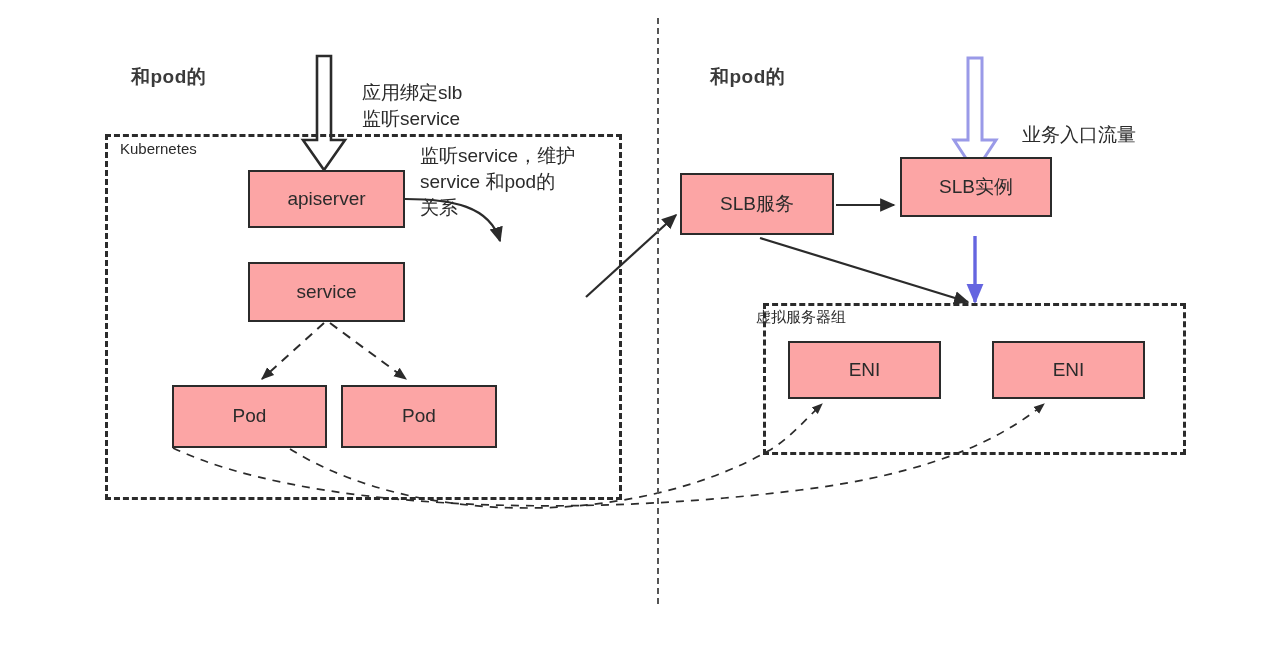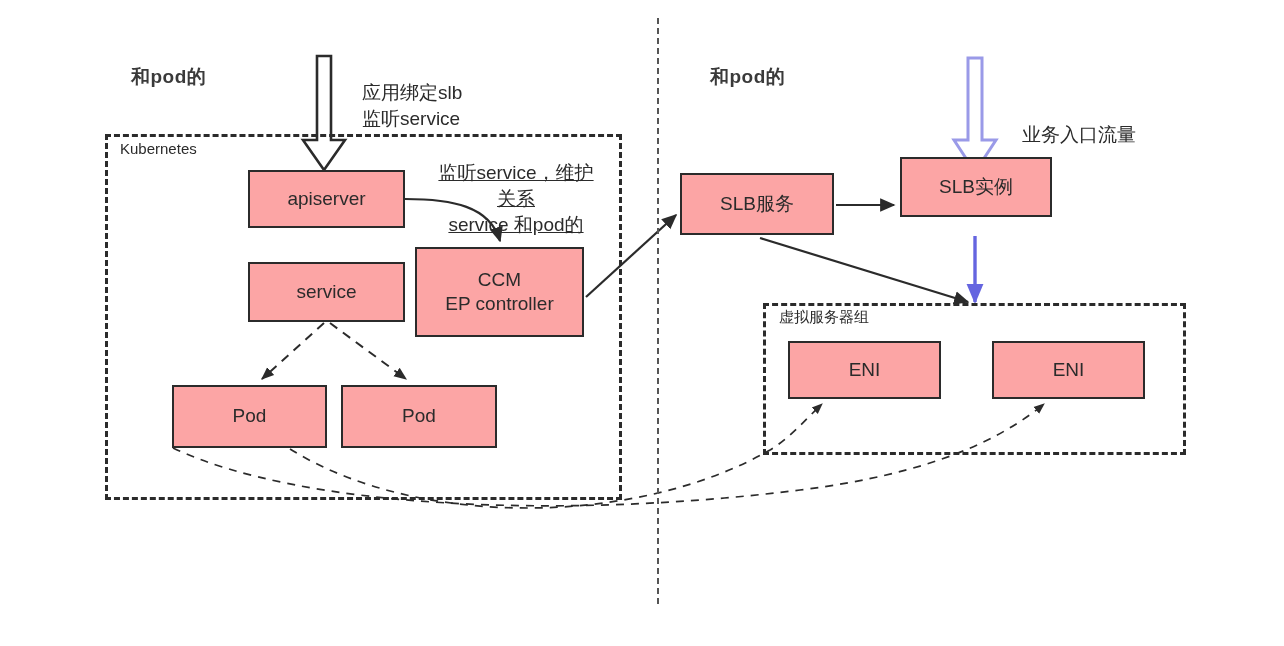--- a/index.html
+++ b/index.html
@@ -126,34 +126,30 @@
 
   <div class="divider" style="left:657px;"></div>
 
   <div class="section-title" style="left:131px; top:64px;">和pod的</div>
   <div class="section-title" style="left:710px; top:64px;">和pod的</div>
 
   <div class="group-box" style="left:105px; top:134px; width:517px; height:366px;"></div>
   <div class="group-label" style="left:120px; top:140px;">Kubernetes</div>
 
   <div class="group-box" style="left:763px; top:303px; width:423px; height:152px;"></div>
-  <div class="group-label" style="left:779px; top:308px;">虚拟服务器组</div>
+  <div class="group-label" style="left:756px; top:308px;">虚拟服务器组</div>
 
   <div class="node" style="left:248px; top:170px; width:157px; height:58px;">
     <span class="ln">apiserver</span>
   </div>
 
   <div class="node" style="left:248px; top:262px; width:157px; height:60px;">
     <span class="ln">service</span>
   </div>
 
-  <div class="node" style="left:415px; top:247px; width:169px; height:90px;">
-    <span class="ln">CCM</span>
-    <span class="ln">EP controller</span>
-  </div>
 
   <div class="node" style="left:172px; top:385px; width:155px; height:63px;">
     <span class="ln">Pod</span>
   </div>
 
   <div class="node" style="left:341px; top:385px; width:156px; height:63px;">
     <span class="ln">Pod</span>
   </div>
 
   <div class="node" style="left:680px; top:173px; width:154px; height:62px;">
@@ -170,23 +166,23 @@
 
   <div class="node" style="left:992px; top:341px; width:153px; height:58px;">
     <span class="ln">ENI</span>
   </div>
 
   <div class="anno" style="left:362px; top:60px; text-align:left;margin-top:20px;">
     <span class="ln">应用绑定slb</span>
     <span class="ln">监听service</span>
   </div>
 
-  <div class="anno" style="left:420px; top:160px; width:192px; text-align:center;text-decoration:underline;">
+  <div class="anno" style="left:420px; top:143px; width:192px; text-align:left;">
     <span class="ln">监听service，维护</span>
+    <span class="ln">service 和pod的</span>
     <span class="ln">关系</span>
-    <span class="ln">service 和pod的</span>
   </div>
 
   <div class="anno" style="left:1022px; top:122px; text-align:left;">
     <span class="ln">业务入口流量</span>
   </div>
 
 </div>
 
 </body></html>

